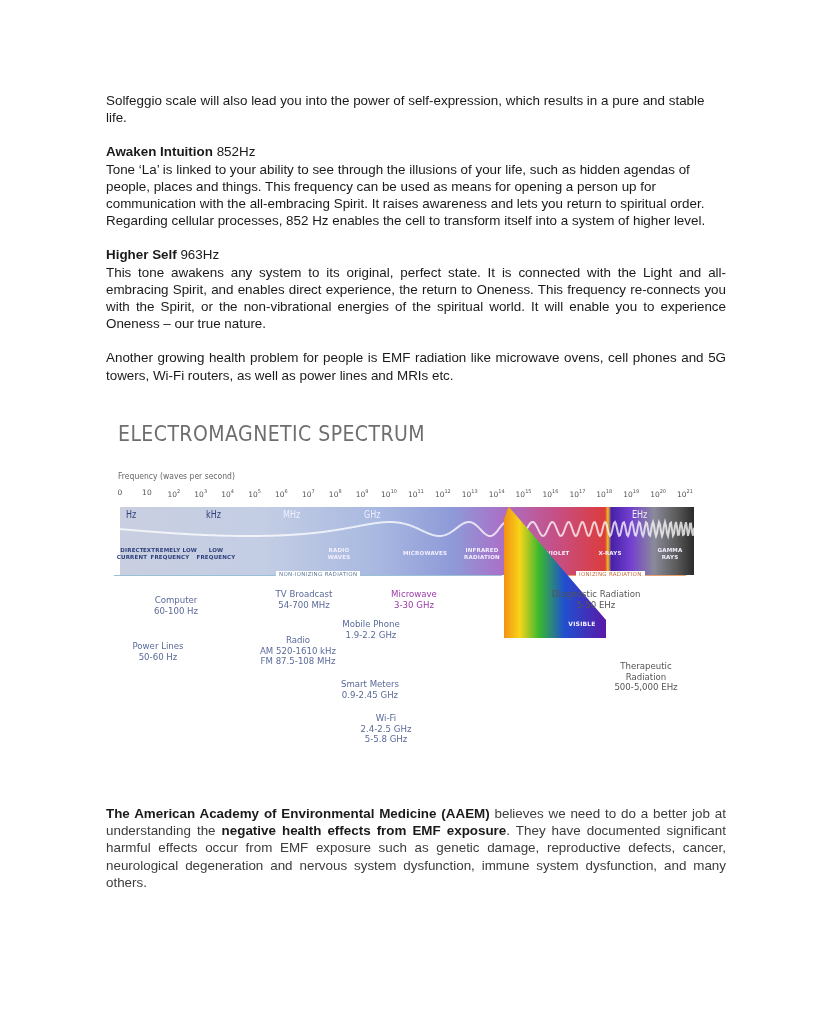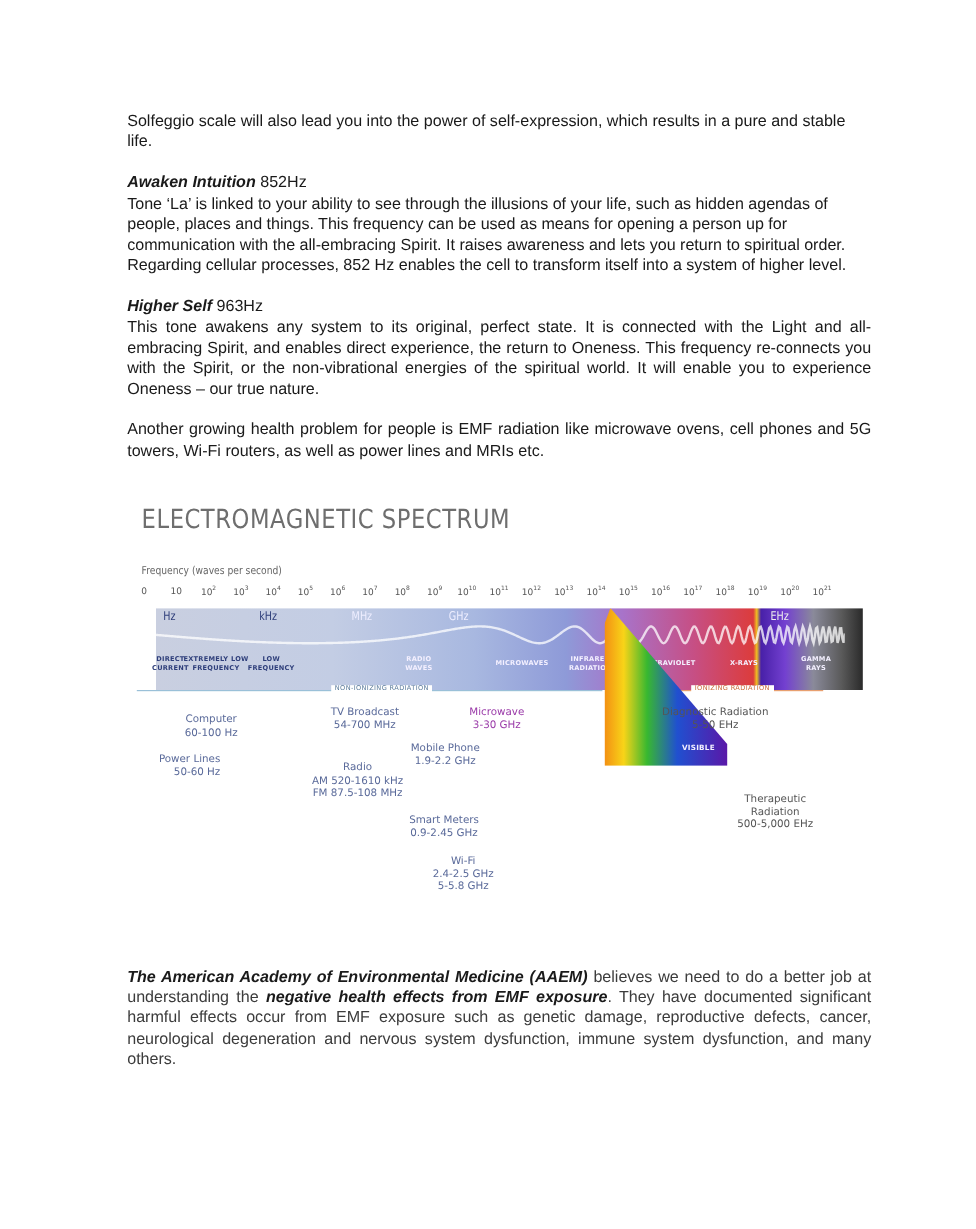--- a/index.html
+++ b/index.html
@@ -3,36 +3,36 @@
 <meta charset="utf-8">
 <style>
   html, body { margin: 0; padding: 0; background: #ffffff; }
   body { width: 813px; height: 1024px; position: relative; overflow: hidden;
          font-family: "Liberation Sans", sans-serif; color: #1a1a1a; }
   .page { position: absolute; left: 106px; top: 92px; width: 620px; }
   p { margin: 0; font-size: 13.4px; line-height: 17.2px; }
   .justify { text-align: justify; }
   .gap { height: 17px; }
   .gap-lg { height: 22px; }
-  b { font-weight: bold; font-style: italic; }
+  b { font-weight: bold; }
   .gray { color: #3c3c3c; margin-top: 40px; }
 
   
   .emf { position: absolute; left: 106px; top: 415px; width: 590px; height: 340px; }
   .emf-title { position: absolute; left: 12px; top: 6px; font-family: "DejaVu Sans", sans-serif;
                font-size: 22px; letter-spacing: 0.5px; color: #6e6e6e; transform: scaleX(0.86);
                transform-origin: left top; white-space: nowrap; }
   .freq-label { position: absolute; left: 12px; top: 56px; font-size: 9px; color: #666;
                 font-family: "DejaVu Sans", sans-serif; transform: scaleX(0.85); transform-origin: left top; white-space: nowrap;}
   .tick-row { position: absolute; left: 8px; top: 73px; width: 580px; height: 12px; }
   .tick { position: absolute; font-size: 7.5px; color: #555; font-family: "DejaVu Sans", sans-serif;
           transform: translateX(-50%); white-space: nowrap; }
   .tick sup { font-size: 5px; }
-  .band { position: absolute; left: 24px; top: 92px; width: 574px; height: 68px;
-          background: linear-gradient(90deg, #c9cfe0 0%, #c3cde4 25%, #a8b8e0 45%, #8e9ad8 58%, #a873c9 66%, #c64f85 76%, #dc3c3c 84.5%, #f0c020 85%, #4820a8 85.6%, #7340d0 89%, #8a8a9a 93%, #5a5a5a 97%, #2a2a2a 100%); padding-left: 15px; }
+  .band { position: absolute; left: 14px; top: 92px; width: 574px; height: 68px;
+          background: linear-gradient(90deg, #c9cfe0 0%, #c3cde4 25%, #a8b8e0 45%, #8e9ad8 58%, #a873c9 66%, #c64f85 76%, #dc3c3c 84.5%, #f0c020 85%, #4820a8 85.6%, #7340d0 89%, #8a8a9a 93%, #5a5a5a 97%, #2a2a2a 100%); }
   .band svg { position: absolute; left: 0; top: 0; }
   .band-unit { position: absolute; top: 2px; font-size: 10px; font-family: "DejaVu Sans", sans-serif;
                transform: scaleX(0.8); transform-origin: left top; }
   .band-lbl { position: absolute; top: 40px; font-size: 5.5px; font-weight: bold; line-height: 6.5px;
               text-align: center; font-family: "DejaVu Sans", sans-serif; color: #2e3e7a; white-space: nowrap;
               transform: translateX(-50%); letter-spacing: 0.2px; }
   .band-lbl.light { color: #f4f0ff; }
   .rad-line { position: absolute; height: 1px; top: 160px; }
   .rad-text { position: absolute; top: 156px; font-size: 5.5px; font-family: "DejaVu Sans", sans-serif;
               background: #fff; padding: 0 3px; white-space: nowrap; letter-spacing: 0.3px; }
@@ -160,21 +160,21 @@
     <polygon points="4,0 6,0 106,112 -98,112" fill="none"></polygon>
     <polygon points="4.5,0 5,0 102,113 -37,113" fill="url(#rb)" transform="translate(0,0)"></polygon>
     <rect x="-37" y="113" width="139" height="18" fill="url(#rb)"></rect>
   </svg>
   <div class="band-lbl light" style="left:476px;top:206px;font-size:6px;">VISIBLE</div>
 
   <div class="src" style="left:70px;top:180px;">
       <div>Computer</div>
       <div>60-100 Hz</div>
     </div>
-  <div class="src" style="left:52px;top:213px;text-align:right;">
+  <div class="src" style="left:52px;top:226px;">
       <div>Power Lines</div>
       <div>50-60 Hz</div>
     </div>
   <div class="src" style="left:198px;top:174px;">
       <div>TV Broadcast</div>
       <div>54-700 MHz</div>
     </div>
   <div class="src" style="left:192px;top:220px;">
       <div>Radio</div>
       <div>AM 520-1610 kHz</div>

